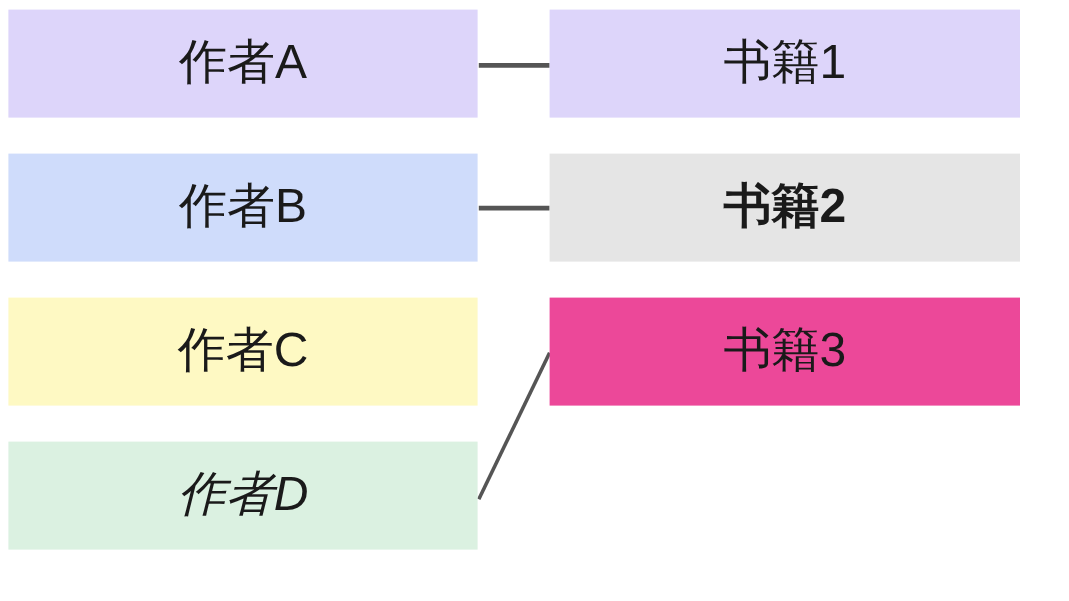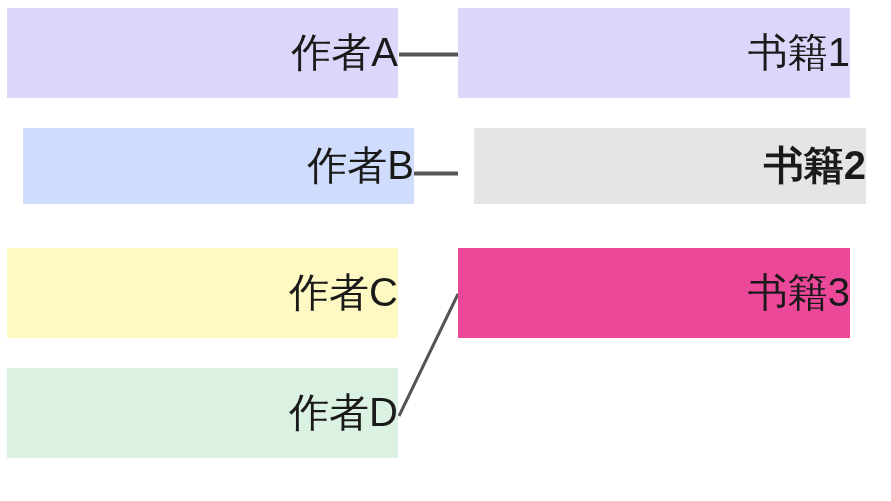--- a/index.html
+++ b/index.html
@@ -15,42 +15,42 @@
     position: relative;
     width: 891px;
     height: 501px;
     background: #ffffff;
     overflow: hidden;
   }
   .node {
     position: absolute;
     display: flex;
     align-items: center;
-    justify-content: flex-end;
+    justify-content: center;
     box-sizing: border-box;
     color: #1a1a1a;
     font-size: 40px;
     line-height: 1;
     letter-spacing: 0px;
     white-space: nowrap;
     -webkit-font-smoothing: antialiased;
   }
   .node-label {
     display: block;
     transform: translateY(-1px);
   }
   
   .col-left  { left: 7px;   width: 391px; }
   
   .col-right { left: 458px; width: 392px; }
 
   .row-1 { top: 8px;   height: 90px; }
-  .row-2 { top: 128px; height: 76px; margin-left: 16px; }
+  .row-2 { top: 128px; height: 90px; }
   .row-3 { top: 248px; height: 90px; }
-  .row-4 { top: 368px; height: 90px; }
+  .row-4 { top: 368px; height: 90px; font-style: italic; }
 
   #edge-layer {
     position: absolute;
     left: 0;
     top: 0;
     width: 891px;
     height: 501px;
     pointer-events: none;
   }
 </style>

